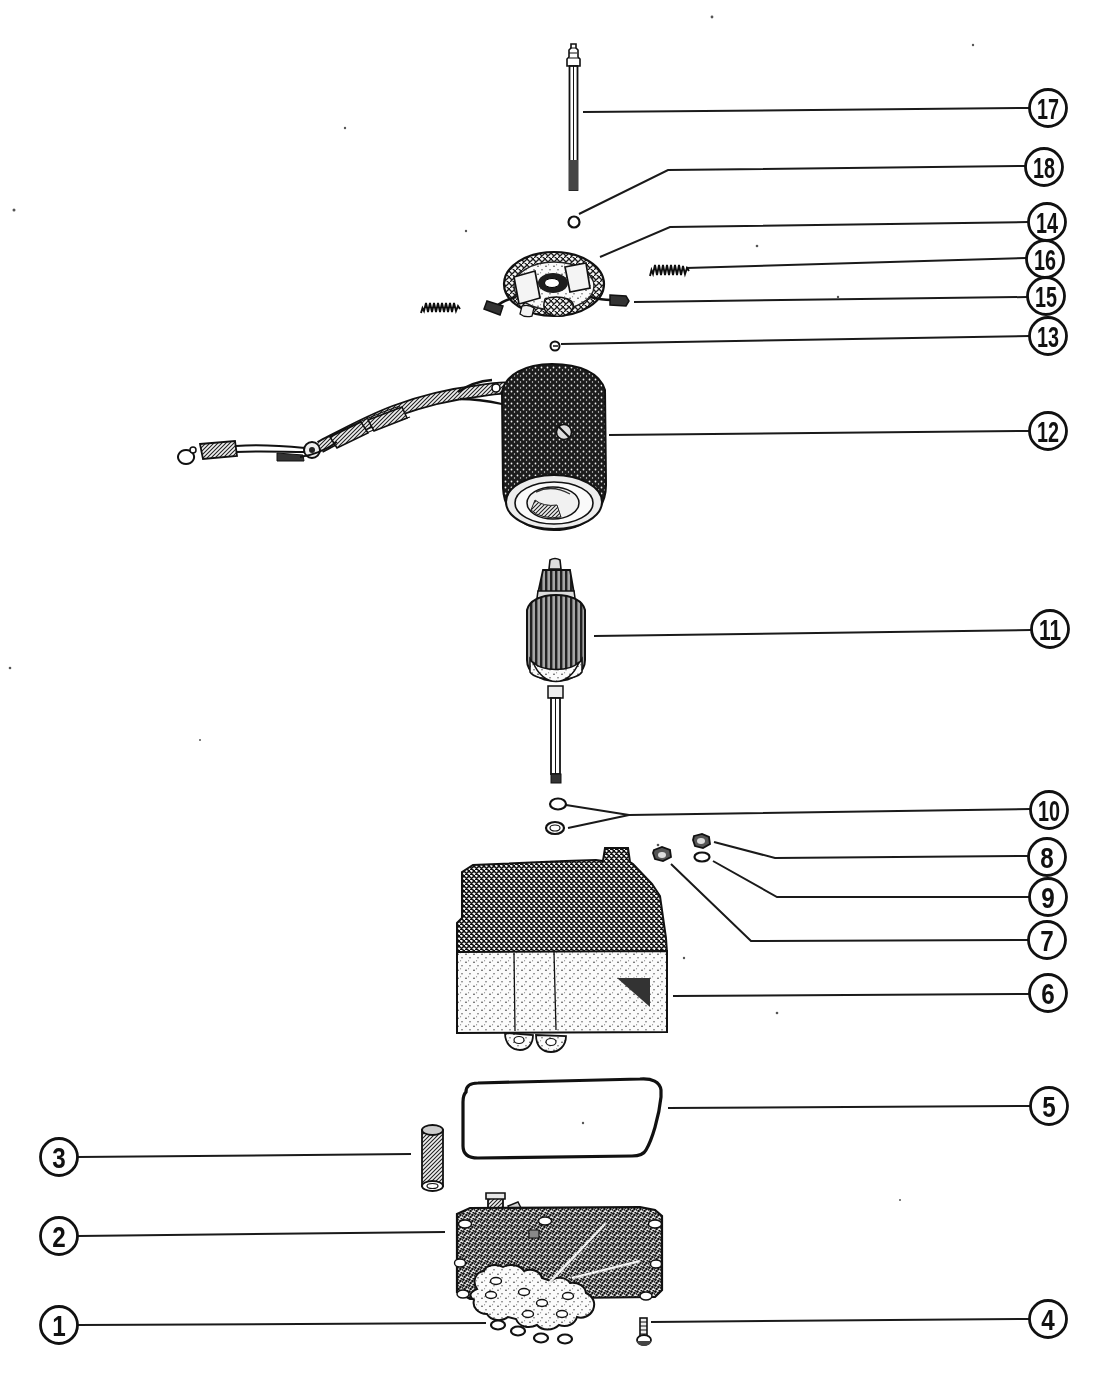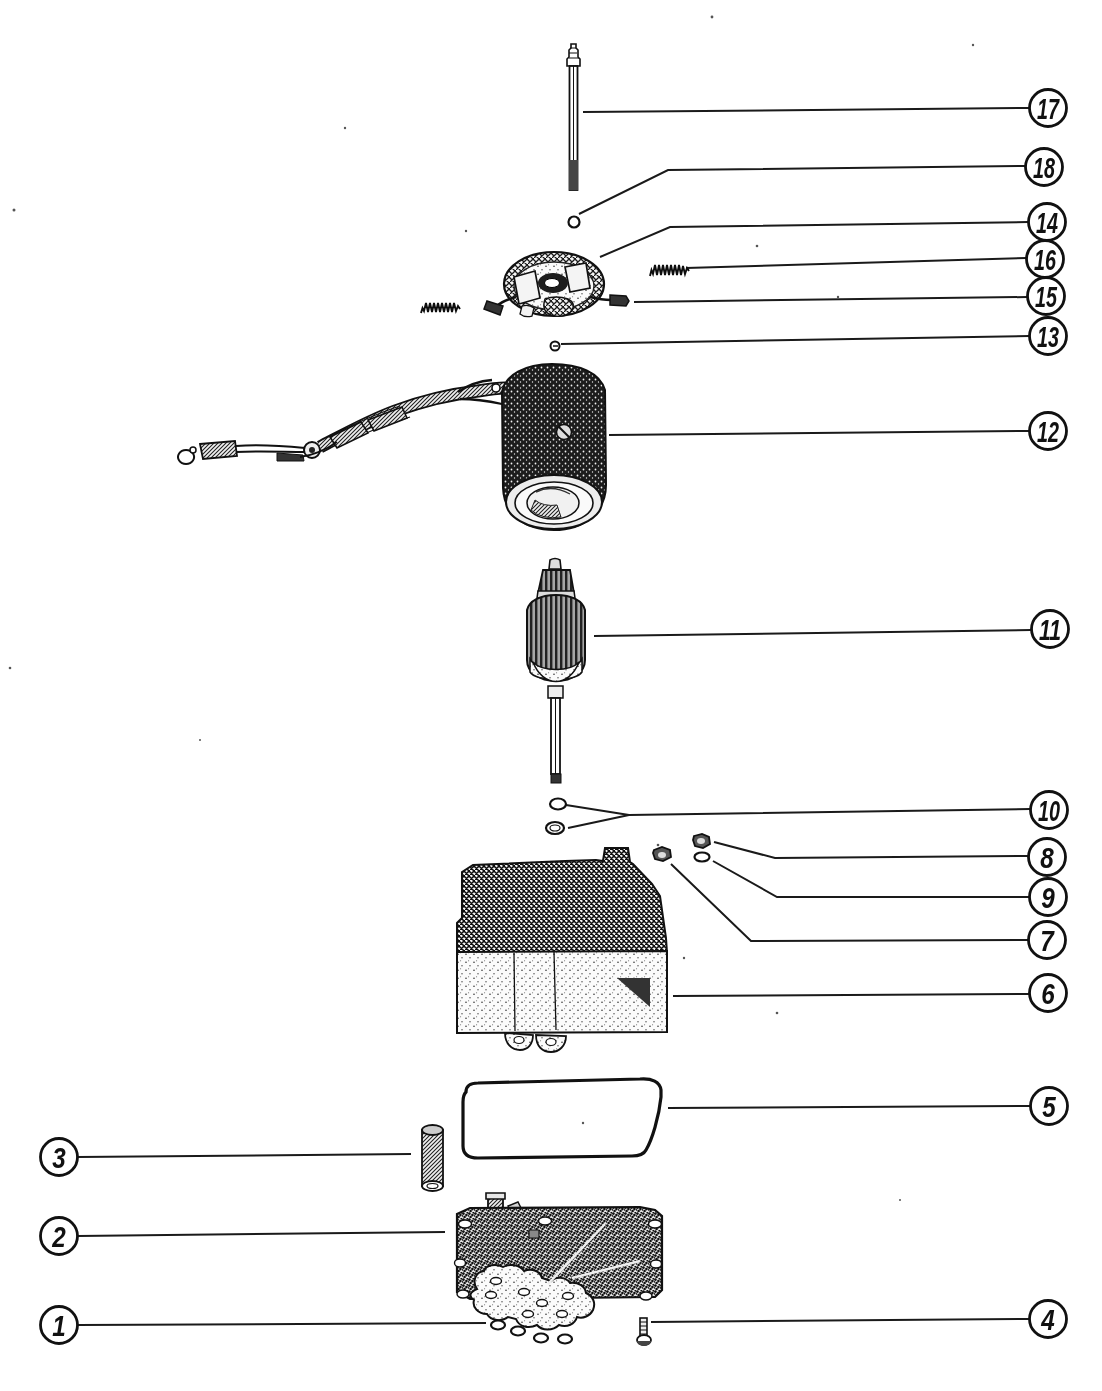--- a/index.html
+++ b/index.html
@@ -1,16 +1,16 @@
 <!DOCTYPE html>
 <html><head>
 <meta charset="utf-8">
 <style>
   html,body{margin:0;padding:0;background:#ffffff;}
-  .page{position:relative;width:1102px;height:1391px;background:#a21caf;overflow:hidden;font-style:italic;}
+  .page{position:relative;width:1102px;height:1391px;background:#a21caf;overflow:hidden;}
   svg{display:block;}
   text{font-family:"Liberation Sans",sans-serif;font-weight:bold;}
 </style>
 </head>
 <body>
 <div class="page">
 <svg width="1102" height="1391" viewBox="0 0 1102 1391" xmlns="http://www.w3.org/2000/svg">
 <defs>
 
   <pattern id="pDark" width="6" height="6" patternUnits="userSpaceOnUse">

